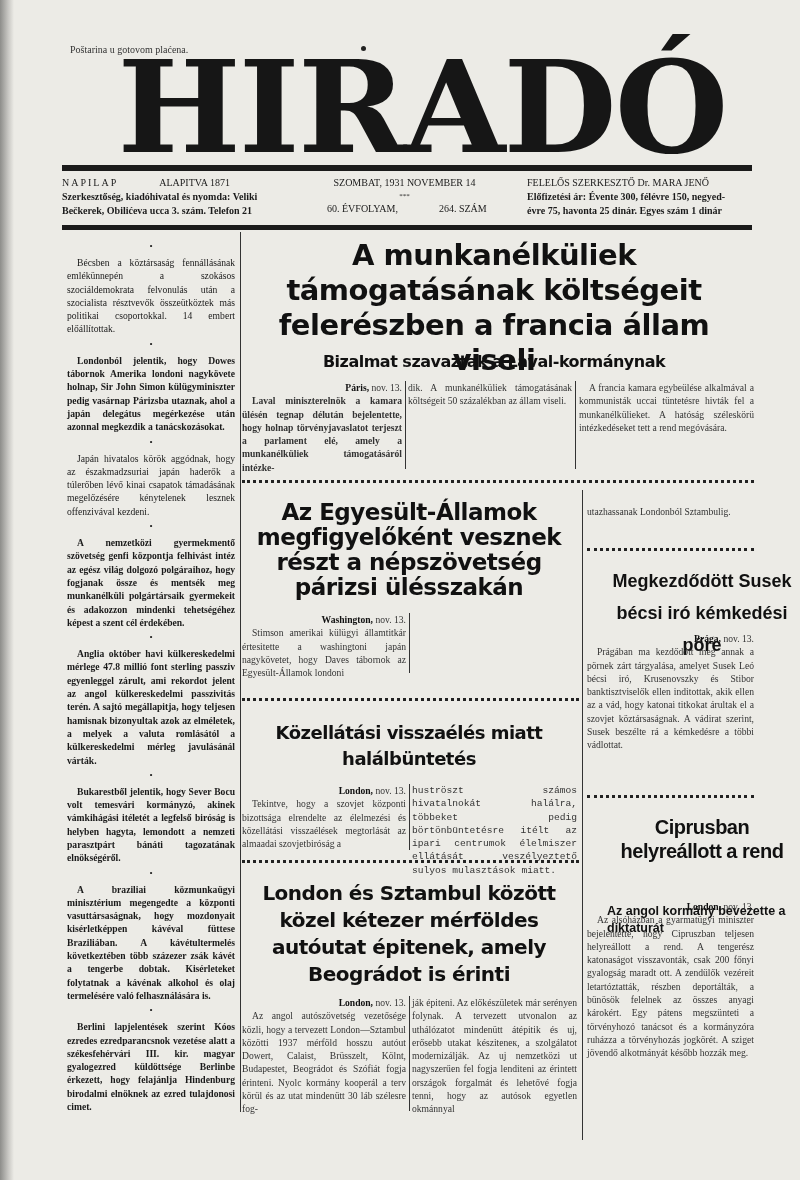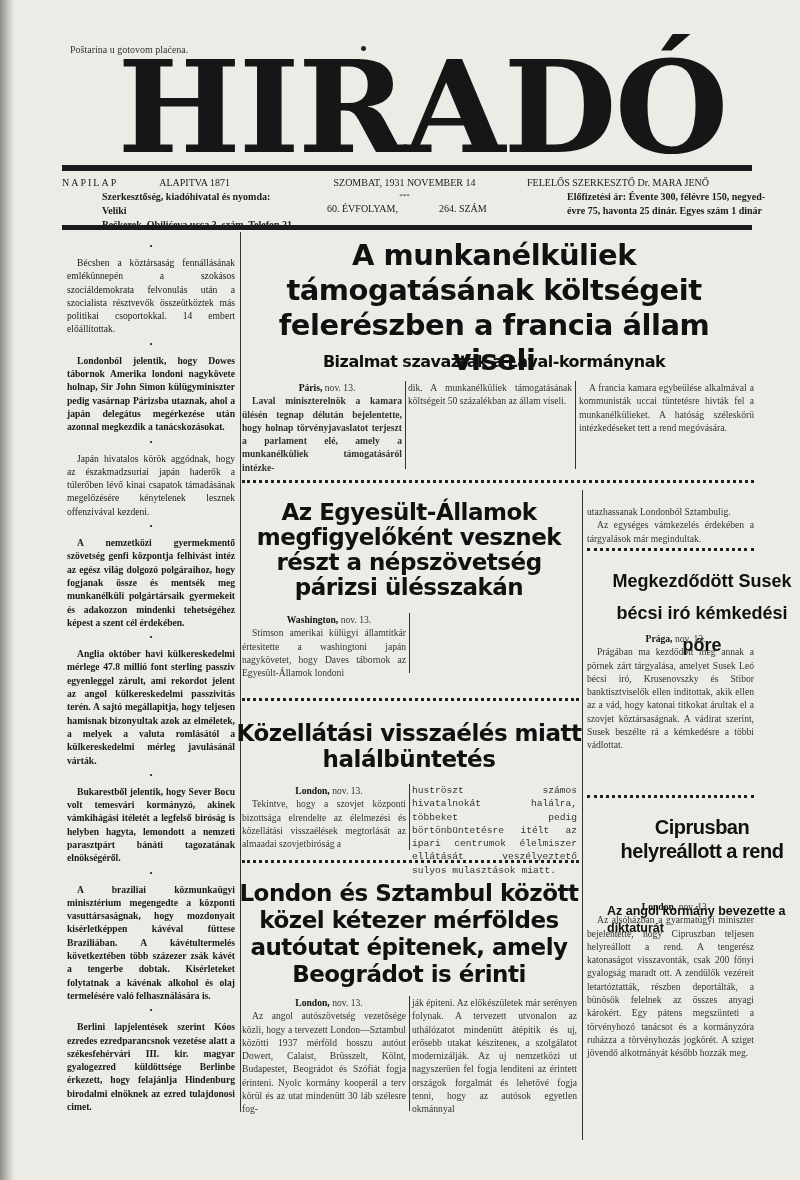--- a/index.html
+++ b/index.html
@@ -29,45 +29,45 @@
   .rule-thick { position: absolute; left: 0; width: 690px; height: 6px; background: #1b1b1b; }
   .rule-thick.r1 { top: 165px; }
   .rule-thick.r2 { top: 225px; height: 5px; }
 
   .infobar { position: absolute; left: 0; top: 176px; width: 745px; height: 46px; font-size: 10px; line-height: 14px; }
   .info-col { position: absolute; top: 0; }
   .info-left { left: 0; width: 232px; }
   .info-mid { left: 265px; width: 155px; text-align: center; }
   .info-right { left: 465px; width: 280px; }
   .row { display: flex; justify-content: flex-start; white-space: nowrap; gap: 41px; }
-  .bold { font-weight: bold; margin-left: 40px; }
+  .bold { font-weight: bold; }
   .spaced { letter-spacing: 2px; }
 
   .col-left { position: absolute; left: 5px; top: 240px; width: 168px; font-size: 9.6px; line-height: 13.3px; text-align: justify; }
   .col-left p { margin: 0 0 4px 0; text-indent: 10px; }
   .col-left .sep { text-align: center; margin: 2px 0 6px 0; font-size: 9px; line-height: 8px; }
   .vline { position: absolute; width: 1px; background: #333; }
 
   .headline {
     font-family: "DejaVu Sans", sans-serif; font-weight: bold;
     text-align: center; color: #111; letter-spacing: -0.5px;
   }
   .h1 { position: absolute; left: 172px; top: 238px; width: 520px; font-size: 29px; line-height: 35px; }
   .sub1 { position: absolute; left: 172px; top: 352px; width: 520px; font-size: 16px; line-height: 20px; }
 
   .art { position: absolute; font-size: 9.6px; line-height: 13.3px; text-align: justify; color: #333; }
   .art p { margin: 0; text-indent: 10px; }
-  .dateline { text-align: center; margin: 0; }
+  .dateline { text-align: right; margin: 0; }
   .dateline b { color: #111; }
 
   .dotted { position: absolute; height: 0; border-top: 3px dotted #222; }
 
   .h2 { position: absolute; left: 172px; top: 500px; width: 350px; font-size: 23px; line-height: 25px; }
-  .h3 { position: absolute; left: 172px; top: 720px; width: 350px; font-size: 23px; line-height: 26px; }
-  .h4 { position: absolute; left: 172px; top: 880px; width: 350px; font-size: 23px; line-height: 27px; }
+  .h3 { position: absolute; left: 172px; top: 720px; width: 350px; font-size: 18px; line-height: 26px; }
+  .h4 { position: absolute; left: 172px; top: 880px; width: 350px; font-size: 20px; line-height: 27px; }
 
   .serifhead { font-family: "Liberation Sans", sans-serif; font-weight: bold; text-align: center; color: #111; }
   .h5 { position: absolute; left: 545px; top: 565px; width: 190px; font-size: 18px; line-height: 32px; }
   .h6 { position: absolute; left: 545px; top: 815px; width: 190px; font-size: 20px; line-height: 24px; letter-spacing: -0.5px; }
   .sub6 { position: absolute; left: 545px; top: 862px; width: 190px; font-size: 12.5px; line-height: 17px; font-family: "Liberation Sans", sans-serif; font-weight: bold; text-align: left; color: #111; margin-top: 41px; }
 </style>
 </head>
 <body>
 
 <div class="leftedge"></div>
@@ -149,21 +149,20 @@
   <div class="art" style="left:180px;top:613px;width:164px;">
     <p class="dateline"><b>Washington,</b> <span>nov. 13.</span></p>
     <p>Stimson amerikai külügyi államtitkár értesitette a washingtoni japán nagykövetet, hogy Daves tábornok az Egyesült-Államok londoni</p>
   </div>
   <div class="vline" style="left:347px;top:613px;height:60px;"></div>
 
   <div class="vline" style="left:520px;top:490px;height:650px;"></div>
 
   <div class="art" style="left:525px;top:505px;width:167px;">
     <p style="text-indent:0">utazhassanak Londonból Sztambulig.</p>
-    <p>Az egységes vámkezelés érdekében a tárgyalások már megindultak.</p>
   </div>
   <div class="dotted" style="left:525px;top:548px;width:167px;"></div>
 
   <div class="serifhead h5">Megkezdődött Susek bécsi iró kémkedési pőre</div>
   <div class="art" style="left:525px;top:632px;width:167px;">
     <p class="dateline"><b>Prága,</b> <span>nov. 13.</span></p>
     <p>Prágában ma kezdődött meg annak a pörnek zárt tárgyalása, amelyet Susek Leó bécsi iró, Krusenovszky és Stibor banktisztviselők ellen inditottak, akik ellen az a vád, hogy katonai titkokat árultak el a szovjet köztársaságnak. A vádirat szerint, Susek beszélte rá a kémkedésre a többi vádlottat.</p>
   </div>
   <div class="dotted" style="left:525px;top:795px;width:167px;"></div>
 

